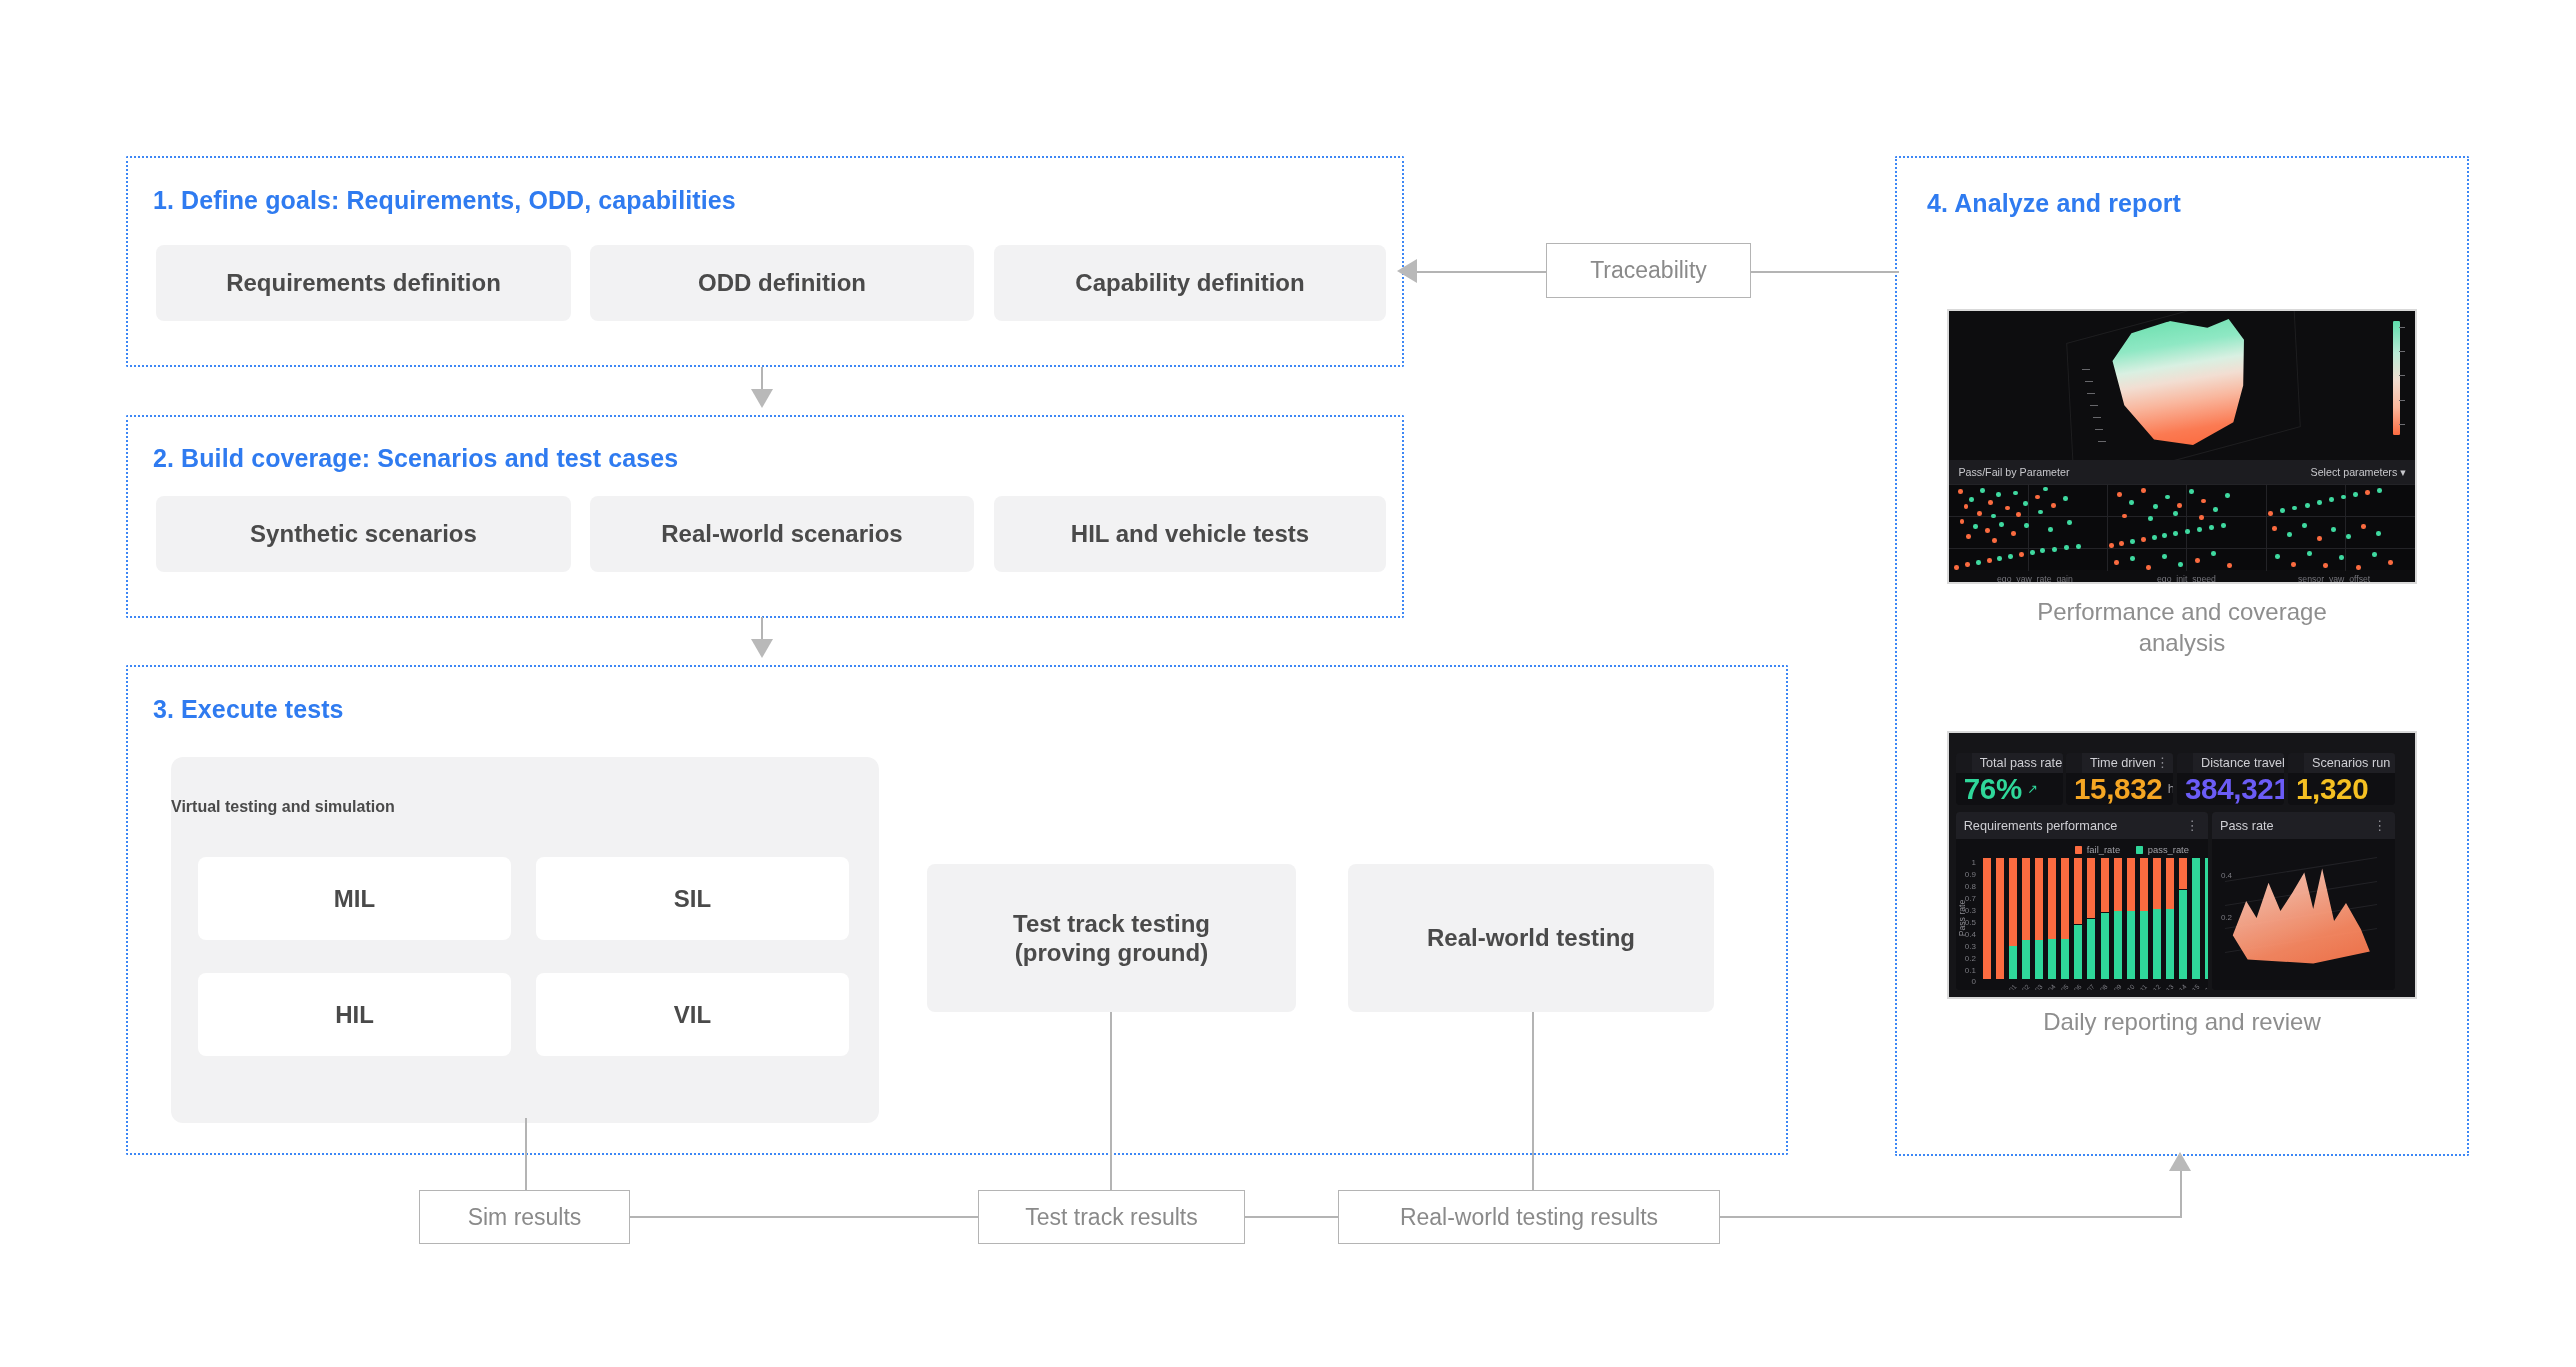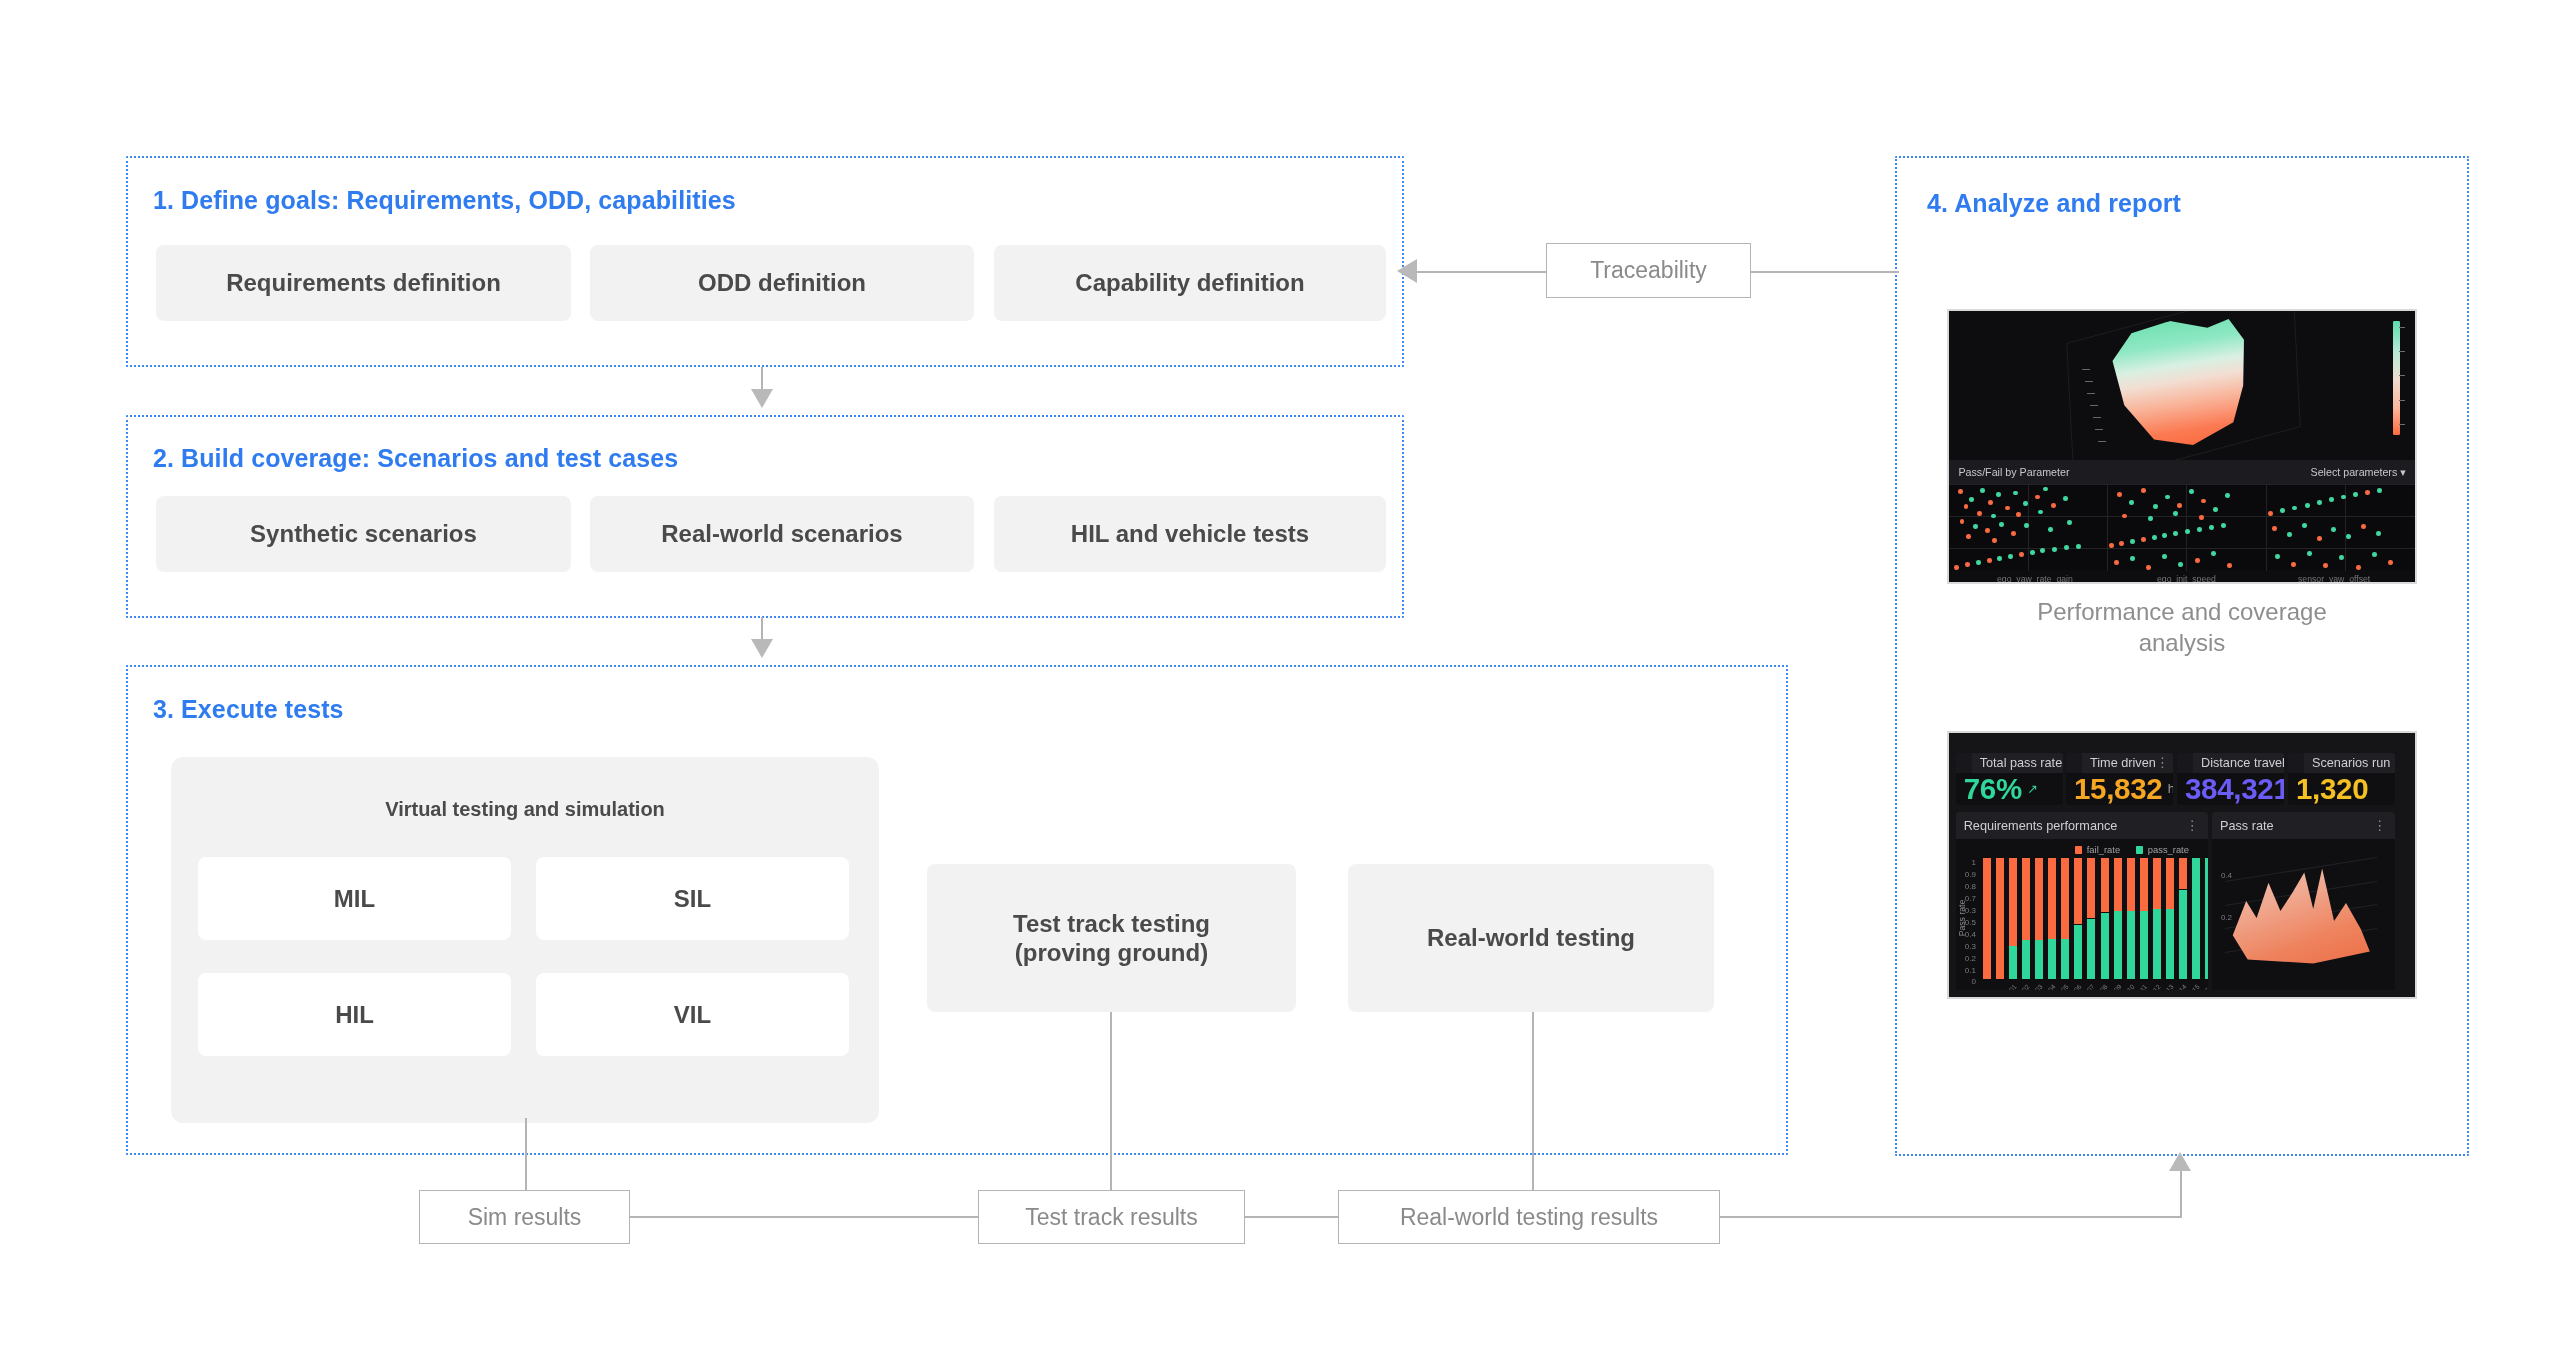--- a/index.html
+++ b/index.html
@@ -11,21 +11,21 @@
   
   .dotted{position:absolute;border:2px dotted #3d87f5;border-radius:1.3px;box-sizing:border-box;background:#fff;}
 
   .stage-title{position:absolute;color:#2f7bf0;font-weight:bold;font-size:25px;letter-spacing:0.1px;white-space:nowrap;}
 
   
   .card{position:absolute;background:#f2f2f3;border-radius:8px;display:flex;align-items:center;justify-content:center;
         text-align:center;color:#4a4a4a;font-weight:bold;font-size:24px;line-height:1.22;box-sizing:border-box;padding:4px 9.4px;}
   .card.white{background:#ffffff;}
   .group{position:absolute;background:#f2f2f3;border-radius:12px;box-sizing:border-box;}
-  .group-title{position:absolute;color:#4a4a4a;font-weight:bold;font-size:20px;text-align:center;width:100%;left:0;}
+  .group-title{position:absolute;color:#4a4a4a;font-weight:bold;font-size:16px;width:100%;left:0;}
 
   
   .labelbox{position:absolute;background:#ffffff;border:1.3px solid #b4b4b4;display:flex;align-items:center;justify-content:center;
             color:#8a8a8a;font-size:23px;font-weight:normal;white-space:nowrap;box-sizing:border-box;z-index:6;}
 
   
   .ln{position:absolute;background:#b4b4b4;z-index:2;}
   .ln.h{height:2px;}
   .ln.v{width:2px;}
 
@@ -468,20 +468,23 @@
         <div class="surf2-grid" style="left:12px;top:54px;width:154px;transform:rotate(-9deg);"></div>
         <div class="surf2-grid" style="left:12px;top:77px;width:154px;transform:rotate(-9deg);"></div>
         <div class="surf2-grid" style="left:12px;top:101px;width:154px;transform:rotate(-9deg);"></div>
         <div class="surf2" style="left:14.8px;top:23.5px;width:149px;height:101px;"></div>
         <div class="ytick" style="left:4px;top:32px;width:16px;">0.4</div>
         <div class="ytick" style="left:4px;top:74px;width:16px;">0.2</div>
       </div>
     </div>
   </div>
 
+  <div class="caption" style="left:1932px;top:1006px;width:500px;">
+    <span>Daily reporting and review</span>
+  </div>
 
   <div class="ln h" style="left:1748px;top:271px;width:151px;"></div>
   <div class="labelbox" style="left:1546px;top:243px;width:205px;height:55px;">Traceability</div>
   <div class="ln h" style="left:1415px;top:271px;width:133px;"></div>
   <div class="arrow-left" style="left:1397px;top:259px;"></div>
 
   <div class="ln v" style="left:525px;top:1118px;height:99px;"></div>
   <div class="ln v" style="left:1110px;top:1012px;height:205px;"></div>
   <div class="ln v" style="left:1532px;top:1012px;height:205px;"></div>
 

